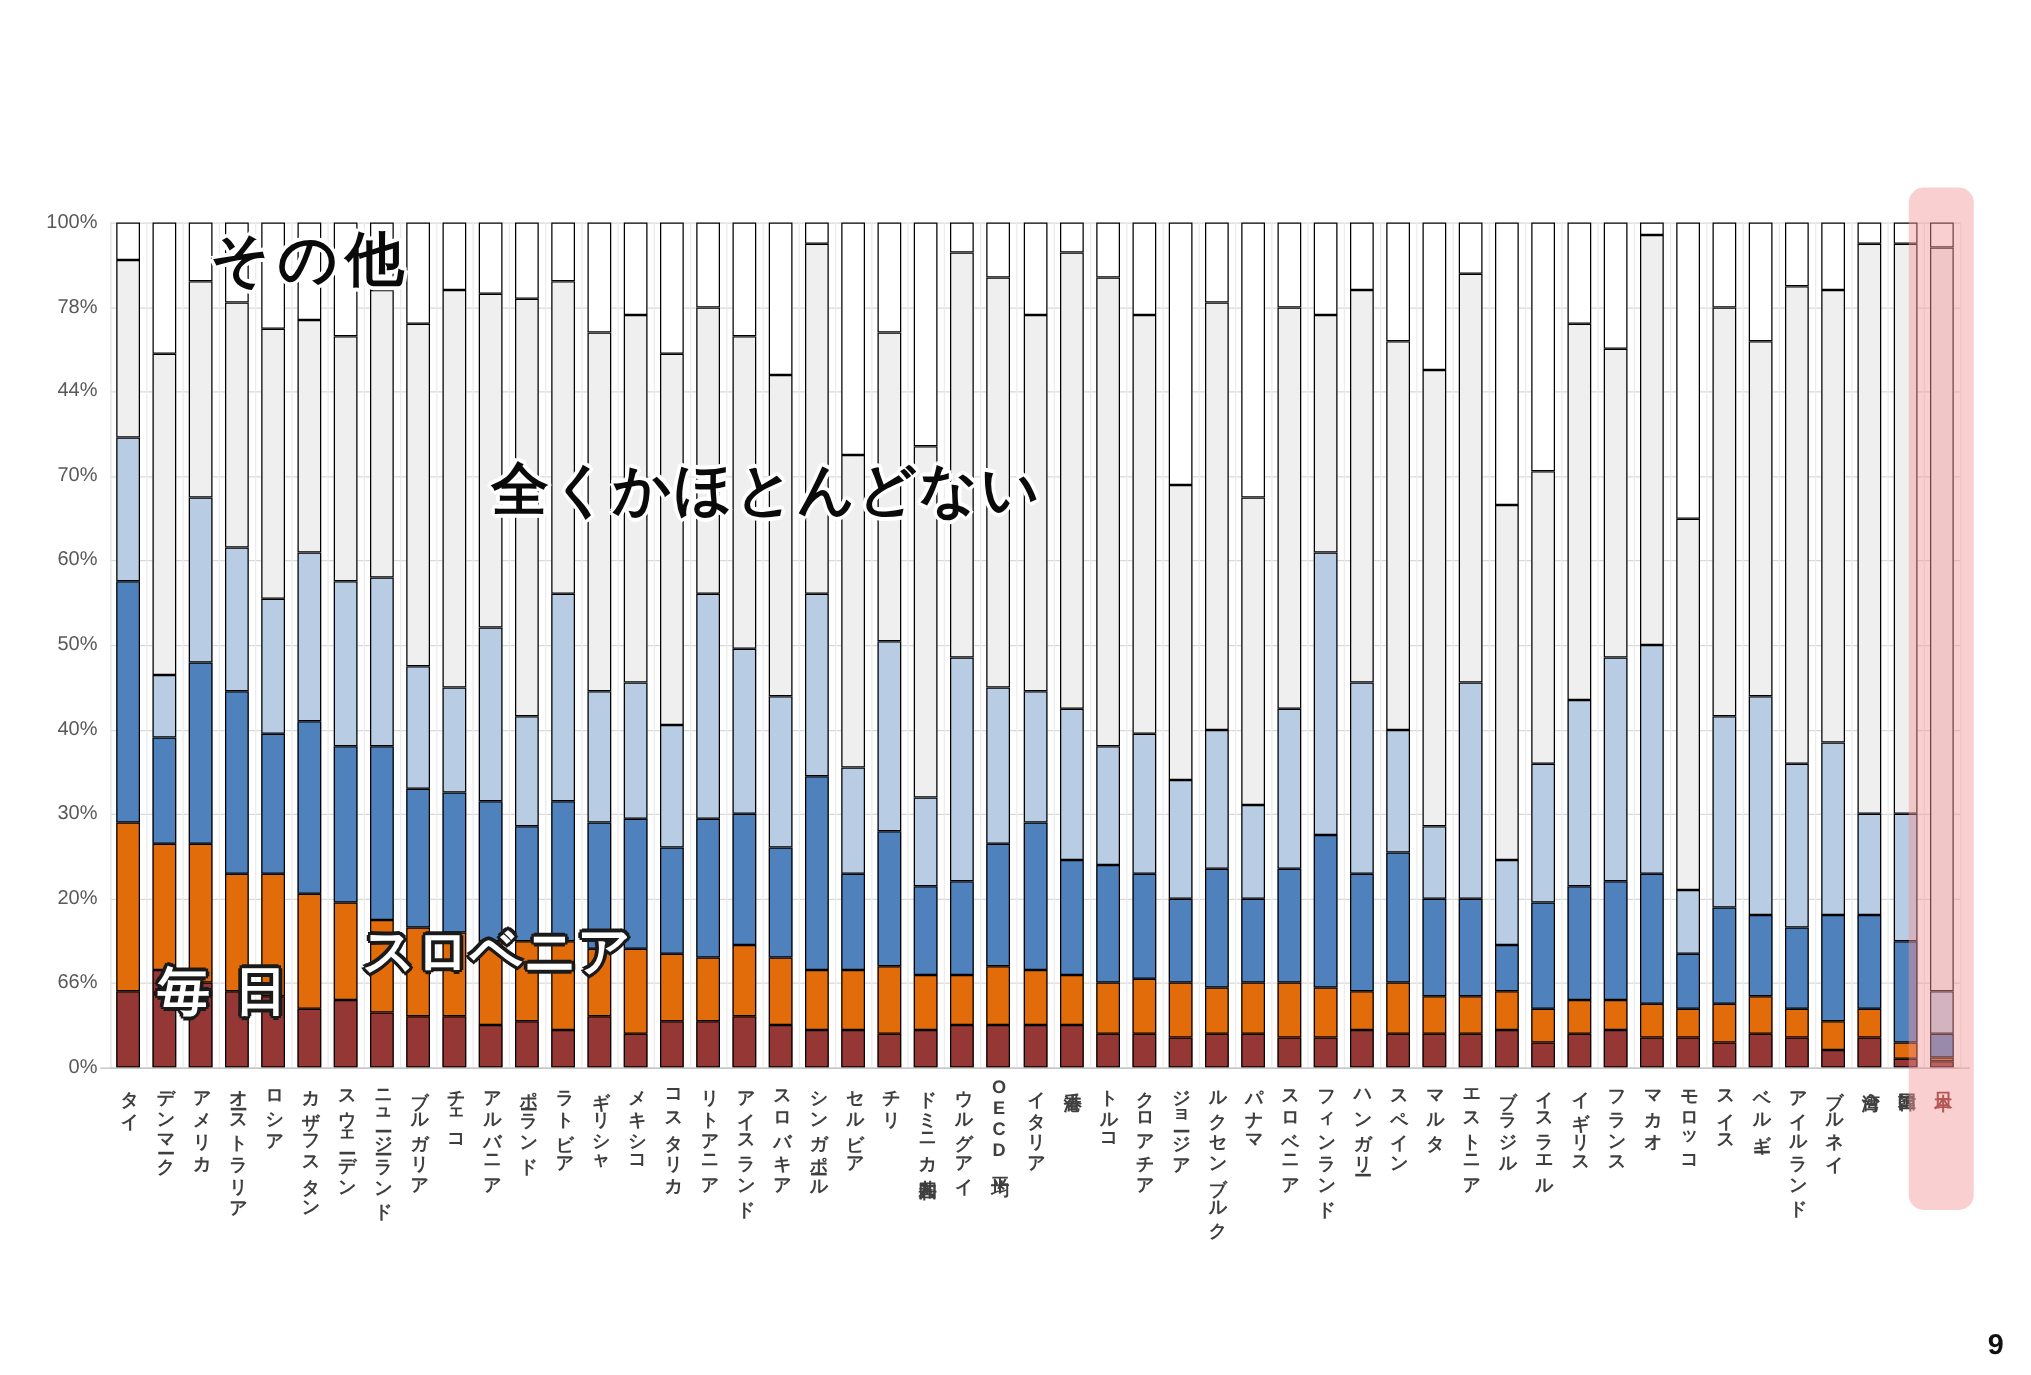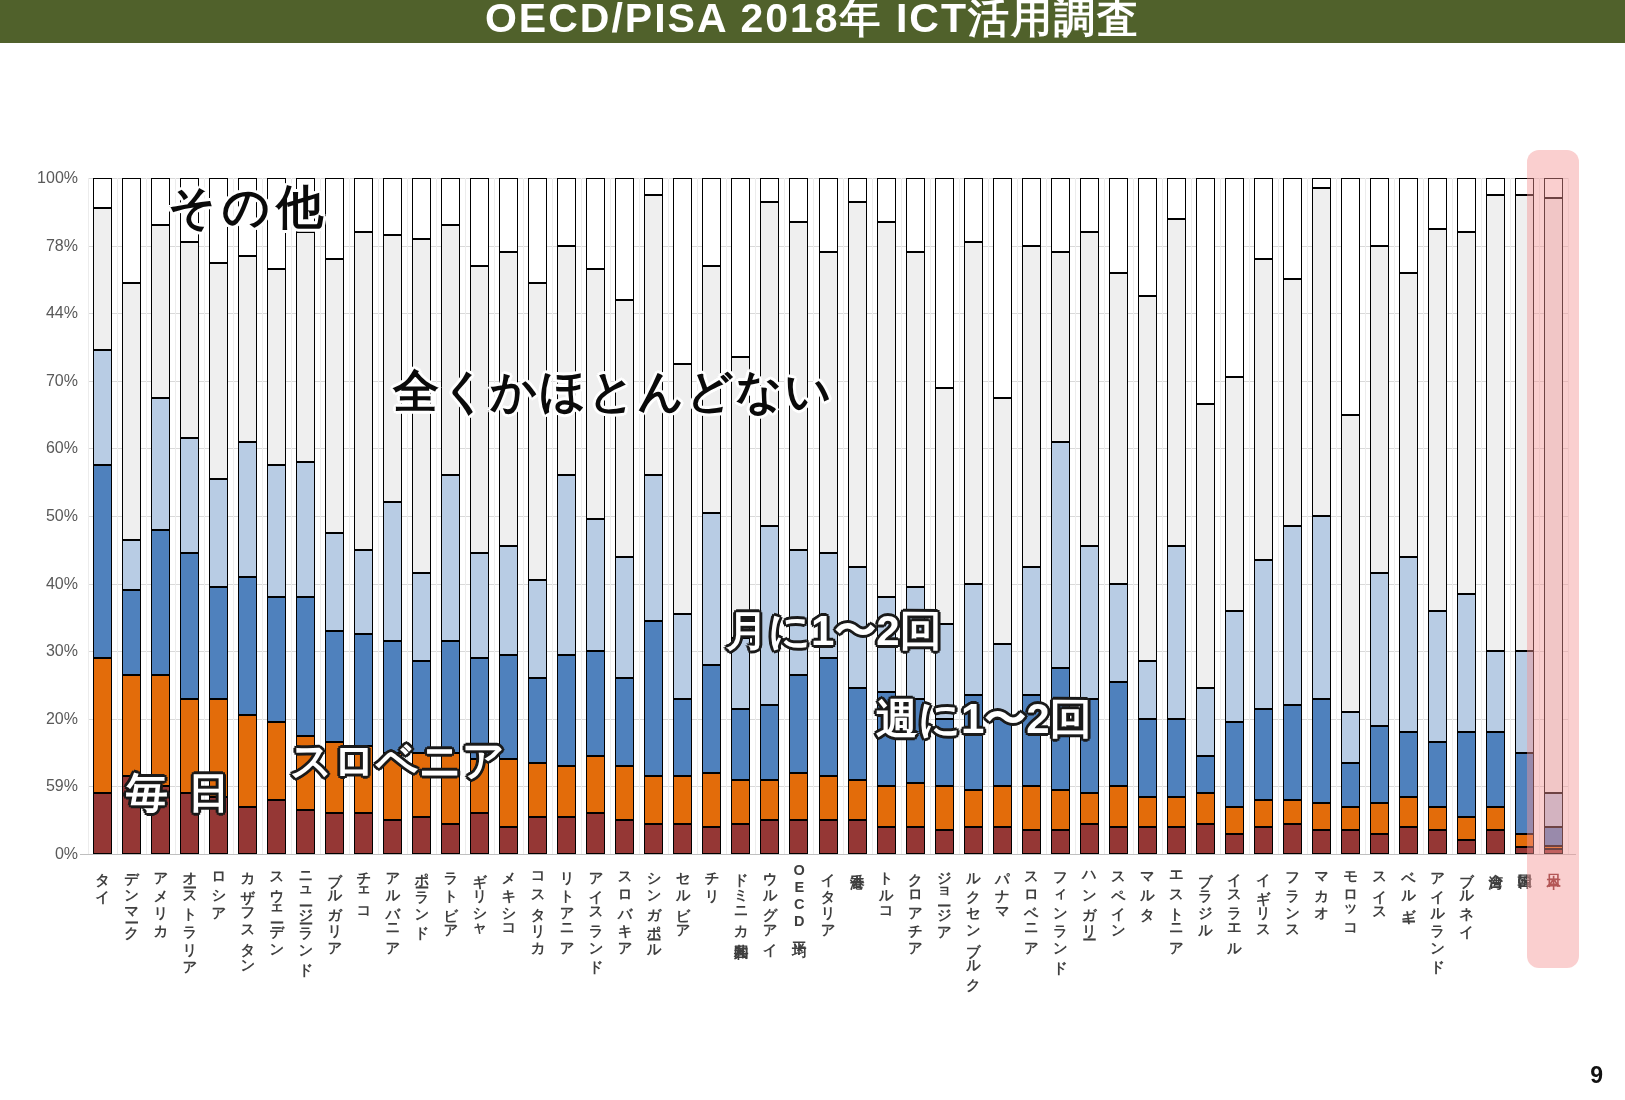--- a/index.html
+++ b/index.html
@@ -37,30 +37,27 @@
     text-shadow:-2px -2px 0 #1a1a1a,2px -2px 0 #1a1a1a,-2px 2px 0 #1a1a1a,2px 2px 0 #1a1a1a,0 3px 0 #1a1a1a,0 -3px 0 #1a1a1a,3px 0 0 #1a1a1a,-3px 0 0 #1a1a1a;}
 
   .source{position:absolute;right:78px;top:1012px;font-size:24px;font-weight:bold;color:#111;}
   .pageno{position:absolute;right:22px;top:1062px;font-size:23px;font-weight:bold;color:#111;}
 </style>
 </head>
 <body>
 
 <div class="page">
 
-  <div class="banner">
-    <div class="title">OECD/PISA 2018年  ICT活用調査</div>
-  </div>
 
 
   <div class="axis-line-y"></div>
 
   <div id="yticks">
       <div class="ytick" style="top: 854px; right: 1547px;">0%</div>
-      <div class="ytick" style="top: 786.4px; right: 1547px;">59%</div>
+      <div class="ytick" style="top: 786.4px; right: 1547px;">66%</div>
       <div class="ytick" style="top: 718.8px; right: 1547px;">20%</div>
       <div class="ytick" style="top: 651.2px; right: 1547px;">30%</div>
       <div class="ytick" style="top: 583.6px; right: 1547px;">40%</div>
       <div class="ytick" style="top: 516px; right: 1547px;">50%</div>
       <div class="ytick" style="top: 448.4px; right: 1547px;">60%</div>
       <div class="ytick" style="top: 380.8px; right: 1547px;">70%</div>
       <div class="ytick" style="top: 313.2px; right: 1547px;">44%</div>
       <div class="ytick" style="top: 245.6px; right: 1547px;">78%</div>
       <div class="ytick" style="top: 178px; right: 1547px;">100%</div>
     </div>
@@ -592,20 +589,18 @@
       <div class="xlabel" style="left: 1378.43px;">ブルネイ</div>
       <div class="xlabel" style="left: 1407.45px;">台湾</div>
       <div class="xlabel" style="left: 1436.47px;">韓国</div>
       <div class="xlabel jp" style="left: 1465.49px;">日本</div>
     </div>
 
   <div class="highlight" id="highlight" style="left: 1527.49px; top: 150px; width: 52px; height: 818px; background: rgba(244, 148, 148, 0.45);"></div>
 
   <div class="ann dark" style="left:168px;top:183px;font-size:47px;letter-spacing:6px;">その他</div>
   <div class="ann dark" style="left:393px;top:368px;font-size:46px;letter-spacing:2px;">全くかほとんどない</div>
-  <div class="ann light" style="left:726px;top:610px;font-size:42px;">月に1〜2回</div>
-  <div class="ann light" style="left:876px;top:698px;font-size:42px;">週に1〜2回</div>
   <div class="ann light" style="left:290px;top:740px;font-size:42px;">スロベニア</div>
   <div class="ann light" style="left:126px;top:772px;font-size:42px;letter-spacing:4px;">毎 日</div>
 
   <div class="pageno">9</div>
 
 </div>
 
 </body></html>

